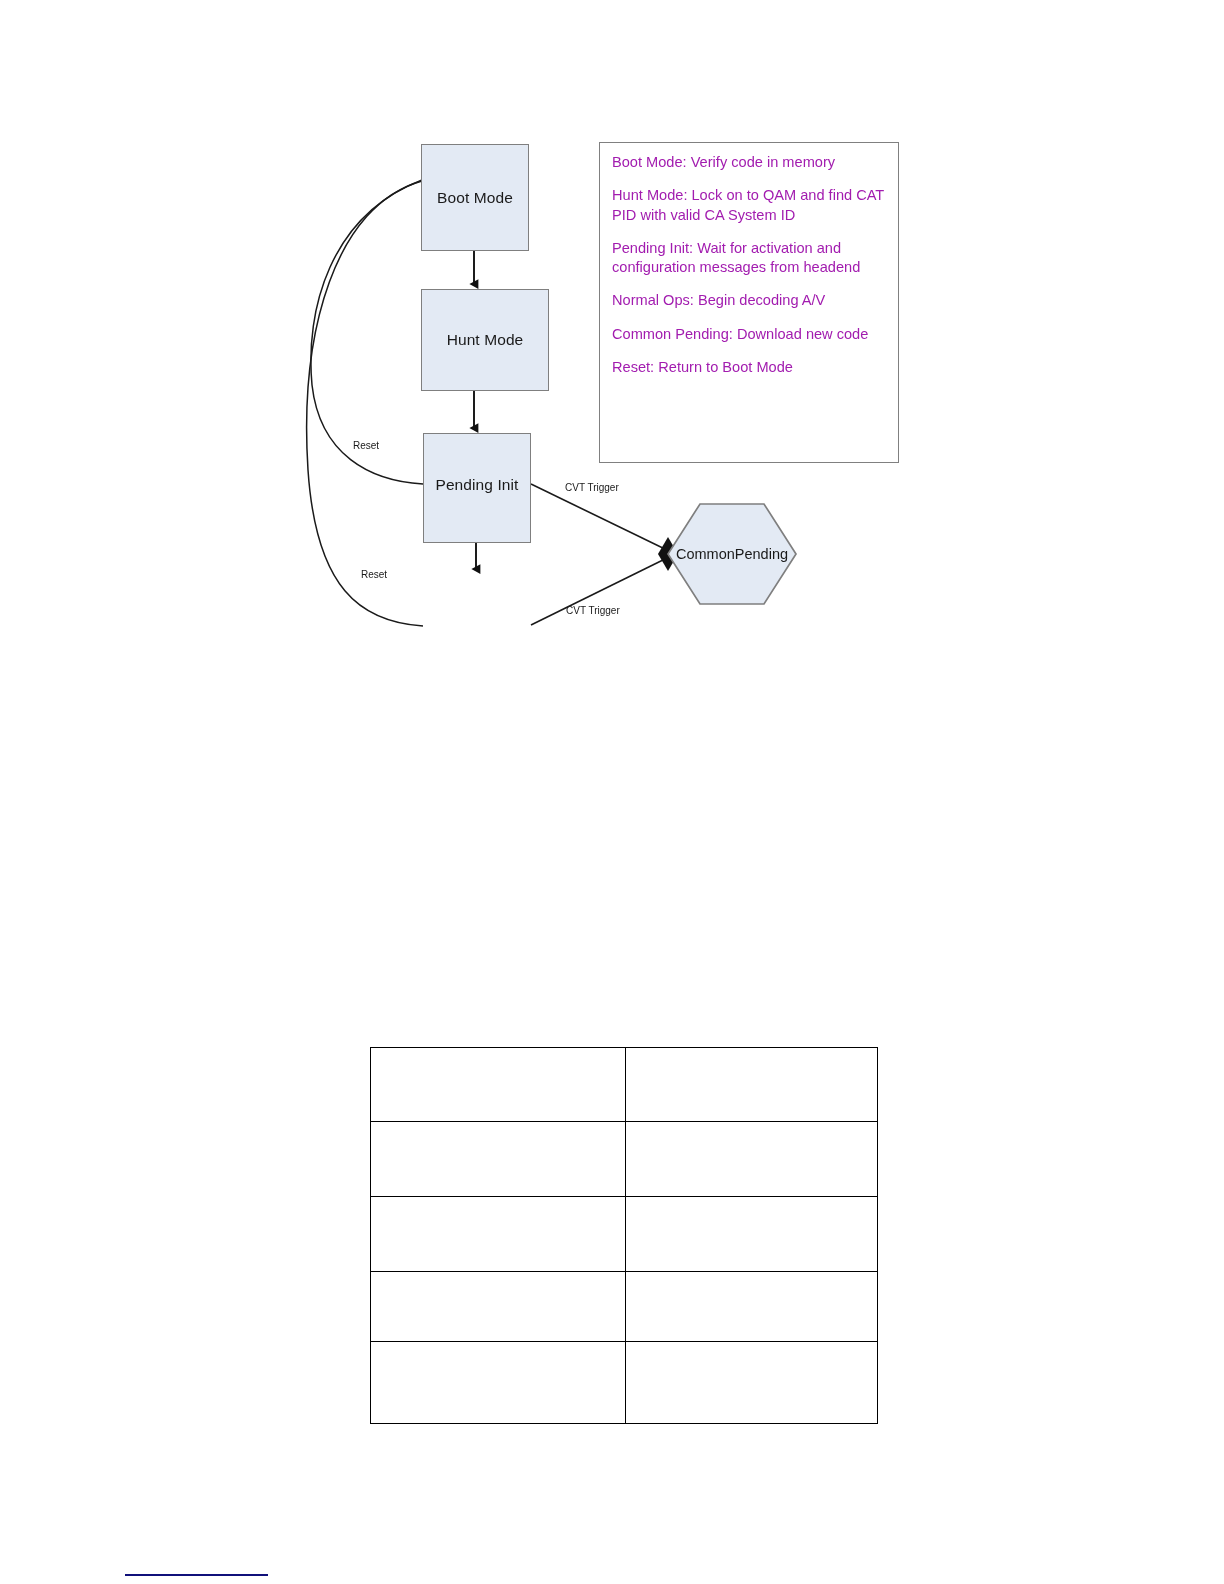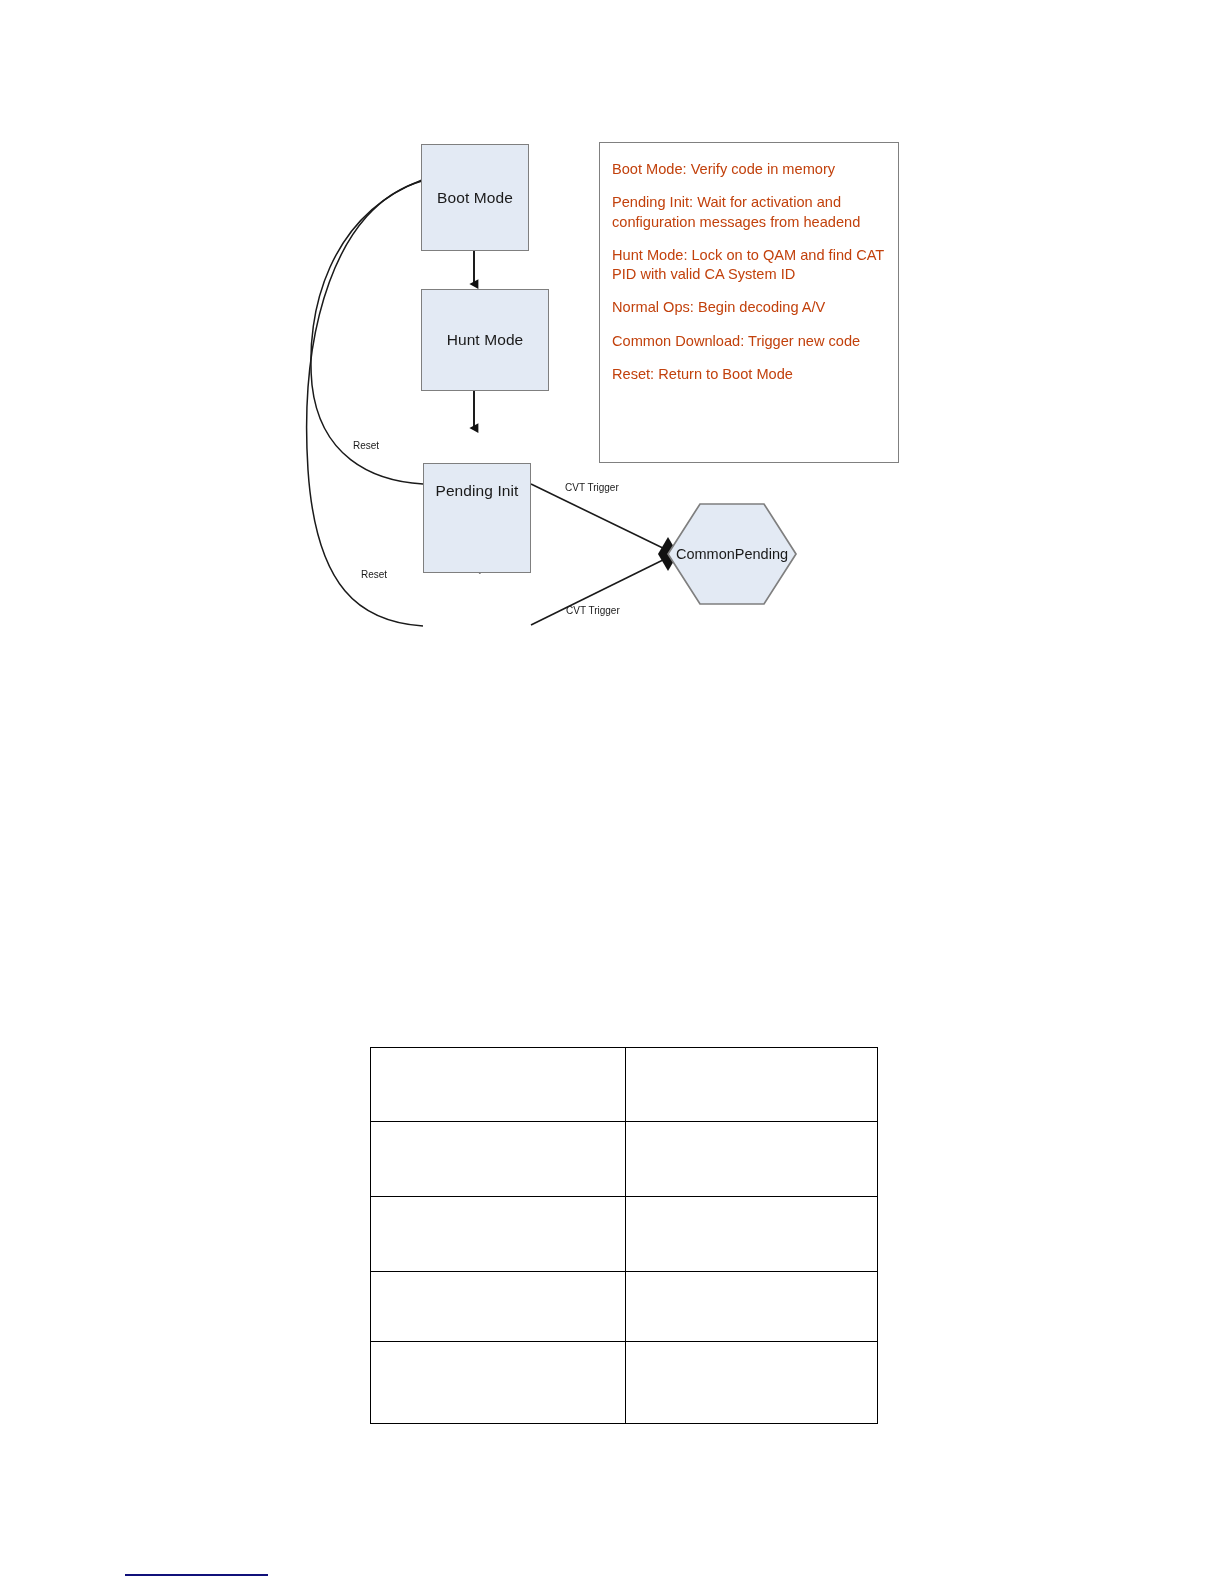--- a/index.html
+++ b/index.html
@@ -58,21 +58,21 @@
     color: #1a1a1a;
     letter-spacing: 0.1px;
     white-space: nowrap;
     line-height: 1.15;
     text-align: left;
   }
 
   #node-boot      { left: 421px; top: 144px;  width: 108px; height: 107px; }
   #node-hunt      { left: 421px; top: 289px;  width: 128px; height: 102px; }
   #node-pending   { left: 423px; top: 433px;  width: 108px; height: 110px;
-                    align-items: flex-start; padding-top: 18px; margin-top: 30px; }
+                    align-items: flex-start; padding-top: 42px; }
   #node-normal    { left: 423px; top: 574px;  width: 108px; height: 106px;
                     align-items: flex-start; padding-top: 42px; }
 
   
   #node-common {
     position: absolute;
     left: 668px;
     top: 504px;
     width: 128px;
     height: 100px;
@@ -113,22 +113,22 @@
     width: 300px;
     height: 321px;
     box-sizing: border-box;
     border: 1.6px solid #808080;
     background: #ffffff;
     padding: 10px 12px 0 12px;
   }
   .legend-line {
     font-size: 14.6px;
     line-height: 1.32;
-    color: #c2410c;
-    margin: 7px 0 14px 0;
+    color: #a21caf;
+    margin: 0 0 14px 0;
   }
   .legend-line:last-child { margin-bottom: 0; }
 
   
   #bottom-table {
     position: absolute;
     left: 370px;
     top: 1047px;
     width: 481px;
     border-collapse: collapse;
@@ -207,24 +207,24 @@
       </div>
     </div>
 
     <span class="edge-label" id="label-reset-1">Reset</span>
     <span class="edge-label" id="label-reset-2">Reset</span>
     <span class="edge-label" id="label-cvt-1">CVT Trigger</span>
     <span class="edge-label" id="label-cvt-2">CVT Trigger</span>
 
     <div id="legend-box">
       <p class="legend-line">Boot Mode:  Verify code in memory</p>
+      <p class="legend-line">Hunt Mode:  Lock on to QAM and find CAT PID with valid CA System ID</p>
       <p class="legend-line">Pending Init:  Wait for activation and configuration messages from headend</p>
-      <p class="legend-line">Hunt Mode:  Lock on to QAM and find CAT PID with valid CA System ID</p>
       <p class="legend-line">Normal Ops:  Begin decoding A/V</p>
-      <p class="legend-line">Common Download:  Trigger new code</p>
+      <p class="legend-line">Common Pending:  Download new code</p>
       <p class="legend-line">Reset:  Return to Boot Mode</p>
     </div>
 
   </div>
 
   <table id="bottom-table">
     <tbody>
       <tr style="height:74px;">
         <td class="c0"></td>
         <td class="c1"></td>

